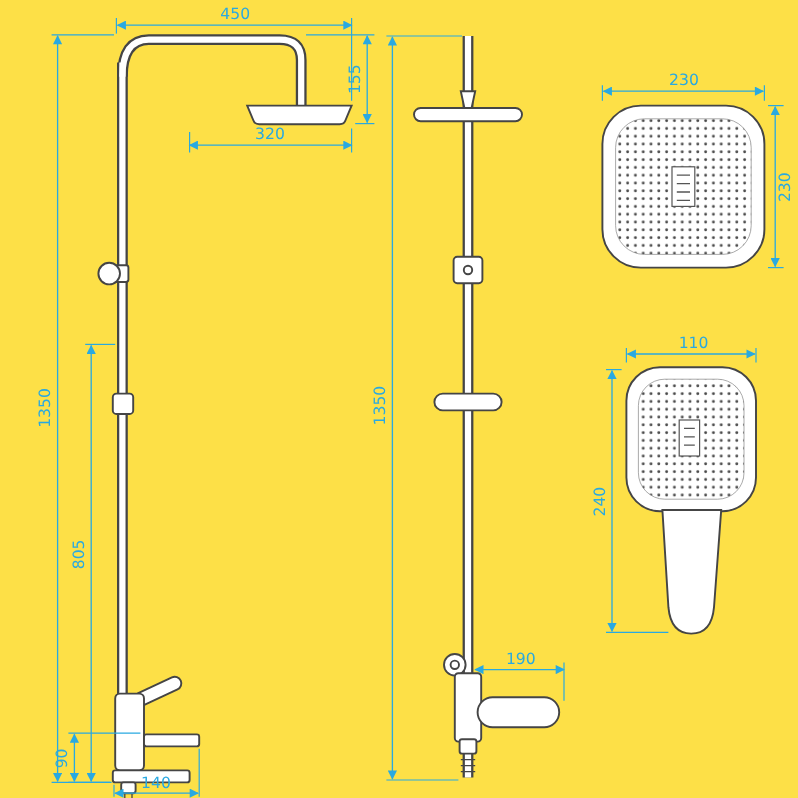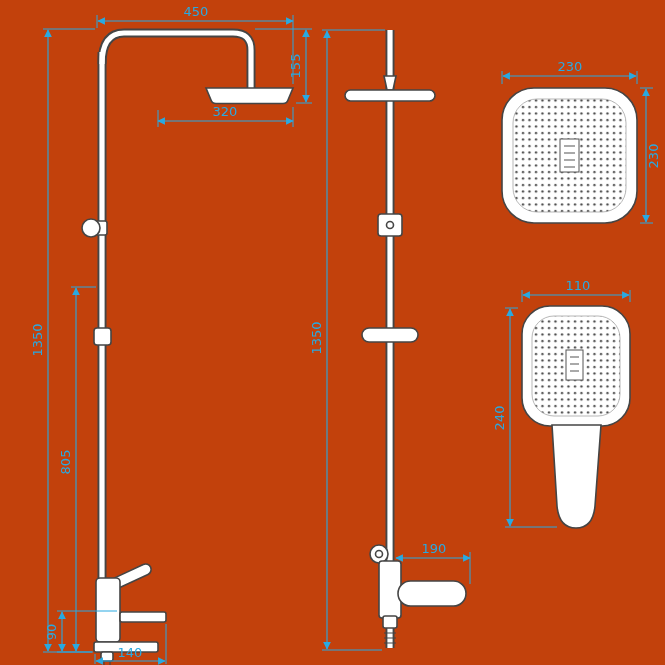--- a/index.html
+++ b/index.html
@@ -1,16 +1,16 @@
 <!DOCTYPE html>
 <html><head>
 <meta charset="utf-8">
 <style>
   html,body{margin:0;padding:0;background:#ffffff;width:665px;height:665px;overflow:hidden;}
-  .stage{position:relative;width:665px;height:665px;background:#c2410c;}
+  .stage{position:relative;width:665px;height:665px;background:#fde047;}
   svg{display:block;}
   .po{stroke:#454545;stroke-width:9;fill:none;stroke-linecap:butt;}
   .pi{stroke:#ffffff;stroke-width:5.2;fill:none;stroke-linecap:butt;}
   .part{fill:#ffffff;stroke:#454545;stroke-width:1.6;}
   .thin{stroke:#454545;stroke-width:1.1;fill:none;}
   .logo{stroke:#555555;stroke-width:1.1;fill:none;}
   .dim{stroke:#29A9E1;stroke-width:1.1;marker-start:url(#arrow);marker-end:url(#arrow);}
   .ext{stroke:#29A9E1;stroke-width:1;}
   .dtext{fill:#29A9E1;font-family:"DejaVu Sans", sans-serif;font-size:13px;text-anchor:middle;}
 </style>

